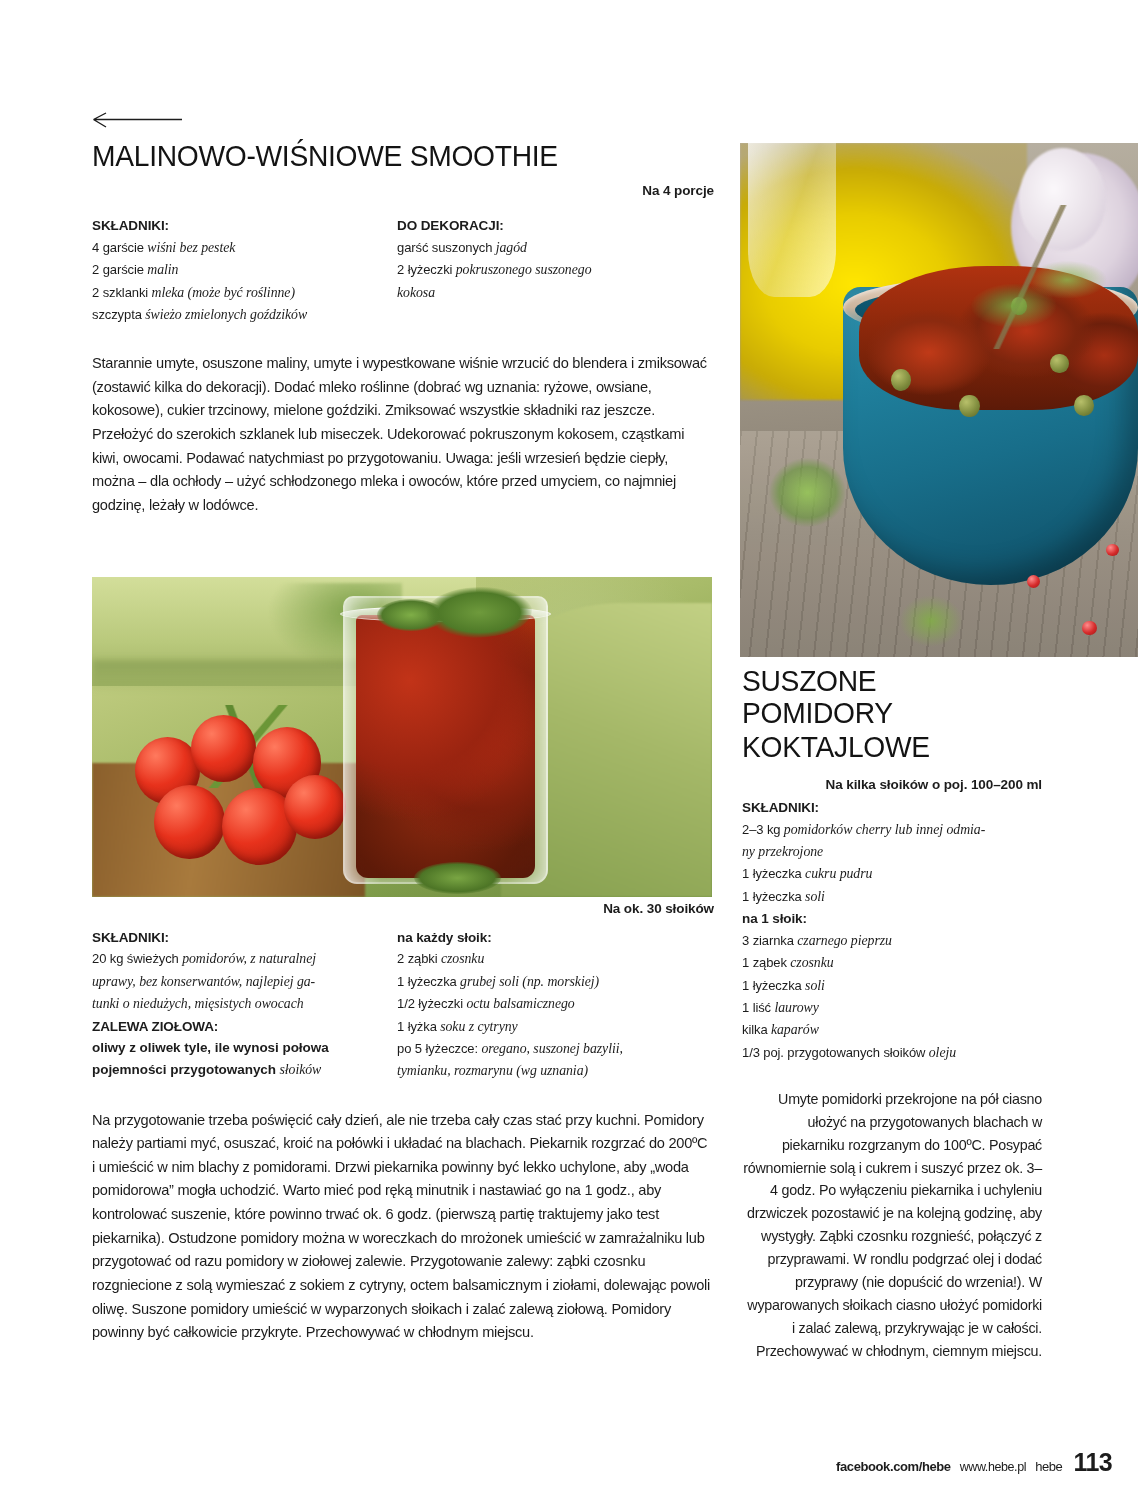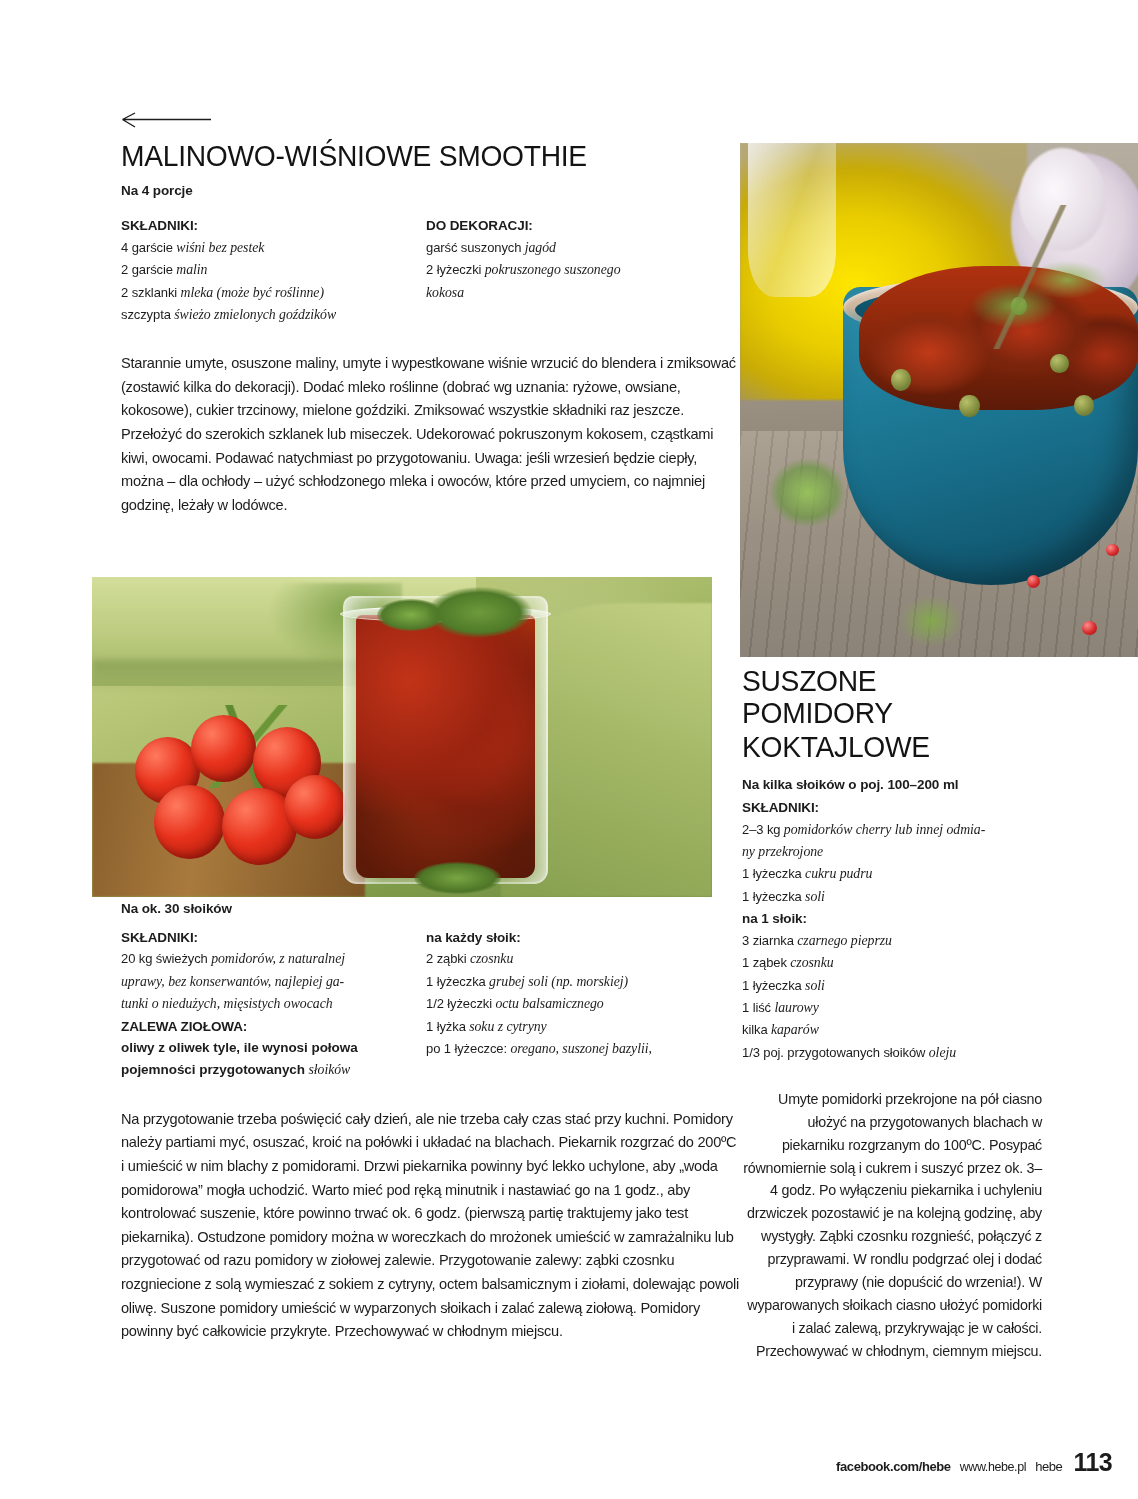--- a/index.html
+++ b/index.html
@@ -10,21 +10,21 @@
     background: #ffffff;
     font-family: "Liberation Sans", sans-serif;
     color: #1c1c1c;
     position: relative;
     overflow: hidden;
   }
 
   .page { position: relative; width: 1138px; height: 1499px; }
 
   
-  .col-left  { position: absolute; left: 92px;  top: 112px; width: 622px; margin-left: 29px; }
+  .col-left  { position: absolute; left: 92px;  top: 112px; width: 622px; }
   .col-right { position: absolute; left: 742px; top: 665px; width: 300px; }
 
   
   .back-arrow { width: 92px; height: 22px; margin-bottom: 6px; display: block; }
 
   
   h1.recipe-title {
     font-family: "Liberation Sans", sans-serif;
     font-weight: 300;
     font-size: 30px;
@@ -37,20 +37,21 @@
     white-space: nowrap;
   }
   h1.recipe-title.wrap { white-space: normal; }
 
   .serves {
     font-weight: bold;
     font-size: 13.5px;
     line-height: 1.45;
     margin: 0 0 14px 0;
     letter-spacing: -0.1px;
+    text-align: right;
   }
   .serves.tight { margin-bottom: 2px; }
 
   
   .ing-cols { display: flex; gap: 0; }
   .ing-cols .c1 { width: 305px; }
   .ing-cols .c2 { width: 317px; }
 
   .ing-head {
     font-weight: bold;
@@ -281,21 +282,22 @@
         <p class="ing-head">ZALEWA ZIOŁOWA:</p>
         <p class="ing-line all-bold"><span>oliwy z oliwek tyle, ile wynosi połowa</span></p>
         <p class="ing-line all-bold"><span>pojemności przygotowanych</span><i> słoików</i></p>
       </div>
       <div class="c2">
         <p class="ing-head">na każdy słoik:</p>
         <p class="ing-line"><b> 2 ząbki</b> <span>czosnku</span></p>
         <p class="ing-line"><b>1 łyżeczka</b> <span>grubej soli (np. morskiej)</span></p>
         <p class="ing-line"><b>1/2 łyżeczki</b> <span>octu balsamicznego</span></p>
         <p class="ing-line"><b>1 łyżka</b> <span>soku z cytryny</span></p>
-        <p class="ing-line"><b>po 1 łyżeczce:</b> <span>oregano, suszonej bazylii,</span></p>
+        <p class="ing-line"><b>po 5 łyżeczce:</b> <span>oregano, suszonej bazylii,</span></p>
+        <p class="ing-line"><span>tymianku, rozmarynu (wg uznania)</span></p>
       </div>
     </div>
 
     <p class="body" style="margin-top:26px;">Na przygotowanie trzeba poświęcić cały dzień, ale nie trzeba cały czas stać przy kuchni. Pomidory należy partiami myć, osuszać, kroić na połówki i układać na blachach. Piekarnik rozgrzać do 200ºC i umieścić w nim blachy z pomidorami. Drzwi piekarnika powinny być lekko uchylone, aby „woda pomidorowa” mogła uchodzić. Warto mieć pod ręką minutnik i nastawiać go na 1 godz., aby kontrolować suszenie, które powinno trwać ok. 6 godz. (pierwszą partię traktujemy jako test piekarnika). Ostudzone pomidory można w woreczkach do mrożonek umieścić w zamrażalniku lub przygotować od razu pomidory w ziołowej zalewie. Przygotowanie zalewy: ząbki czosnku rozgniecione z solą wymieszać z sokiem z cytryny, octem balsamicznym i ziołami, dolewając powoli oliwę. Suszone pomidory umieścić w wyparzonych słoikach i zalać zalewą ziołową. Pomidory powinny być całkowicie przykryte. Przechowywać w chłodnym miejscu.</p>
   </div>
 
   <div class="col-right">
     <h1 class="recipe-title wrap">SUSZONE POMIDORY</h1>
     <h1 class="recipe-title wrap" style="margin-top:-8px;margin-bottom:12px;">KOKTAJLOWE</h1>
 

